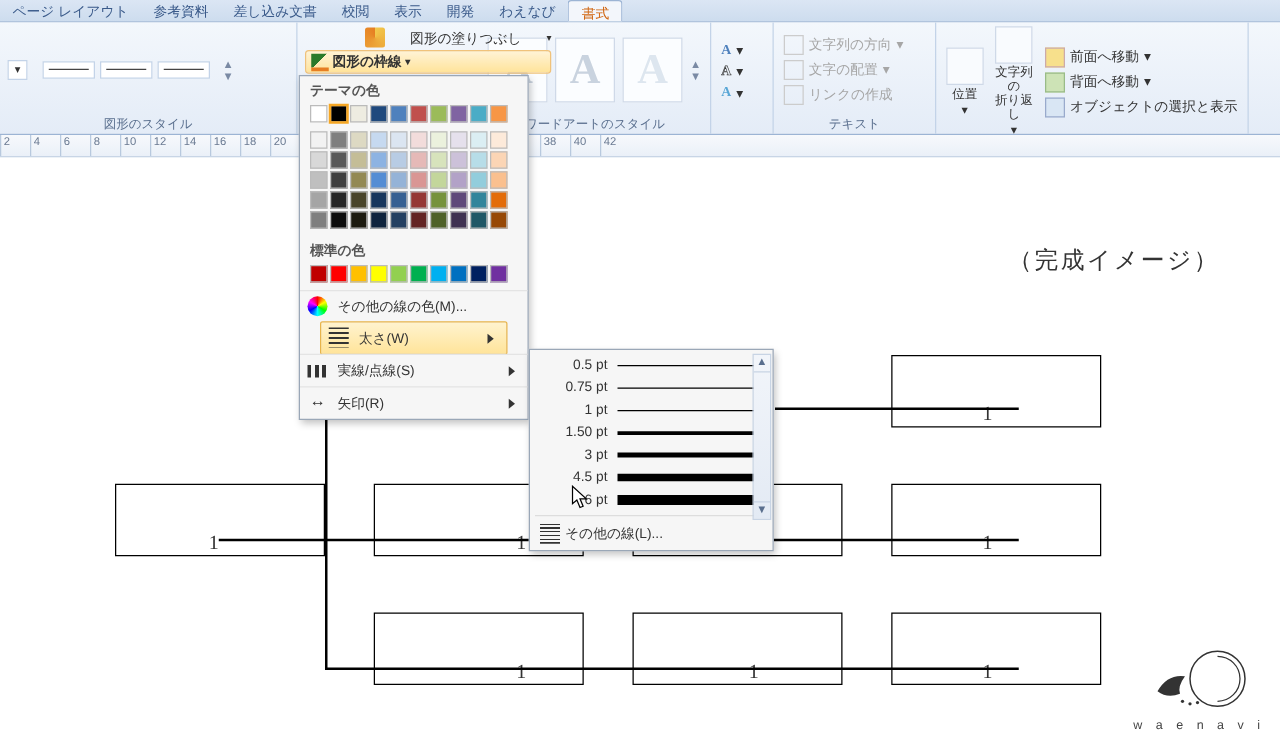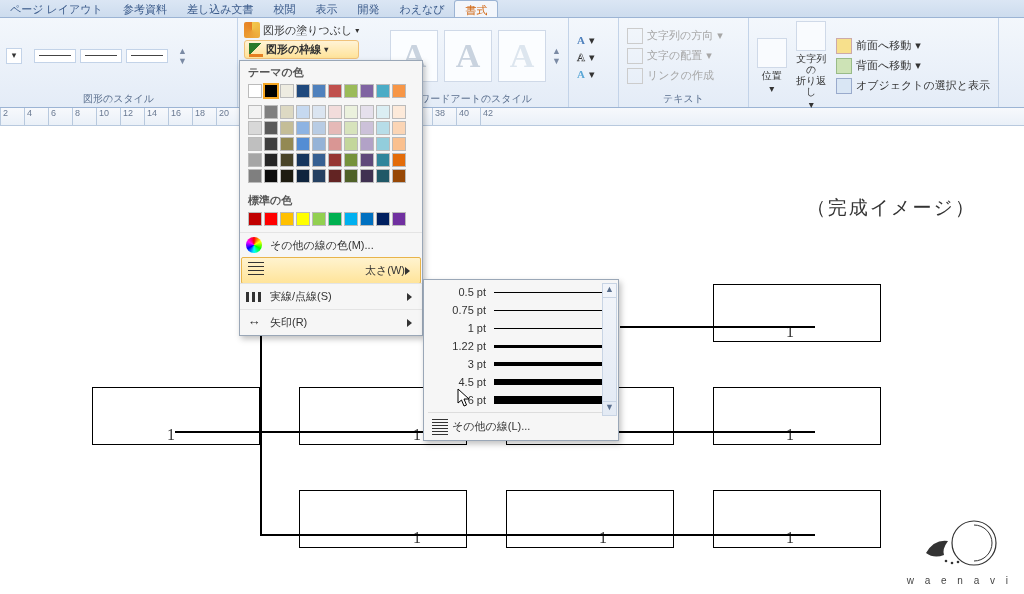--- a/index.html
+++ b/index.html
@@ -44,21 +44,21 @@
 .lbl { position: absolute; font-family: "Times New Roman", serif; font-size: 16px; }
 
 
 .dropdown { position: absolute; left: 239px; top: 60px; width: 184px; background: #f6f6f6; border: 1px solid #9aa7b7; box-shadow: 2px 3px 6px rgba(0,0,0,.25); font-size: 11px; z-index: 50; }
 .dd-h { padding: 4px 8px 2px; color: #555; font-weight: bold; }
 .swatches { padding: 2px 8px 6px; display: flex; flex-direction: column; gap: 2px; }
 .sw-row { display: flex; gap: 2px; }
 .sw { width: 14px; height: 14px; border: 1px solid #bbb; }
 .sw.sel { outline: 2px solid #f5a623; outline-offset: -1px; }
 .dd-item { padding: 5px 10px 5px 30px; position: relative; border-top: 1px solid #e4e4e4; display: flex; align-items: center; justify-content: space-between; }
-.dd-item.hl { background: linear-gradient(#fff3cf,#ffe49a); border: 1px solid #e8b44a; border-radius: 2px; margin: -1px 1px; text-align: right; }
+.dd-item.hl { background: linear-gradient(#fff3cf,#ffe49a); border: 1px solid #e8b44a; border-radius: 2px; margin: -1px 16px; }
 .dd-item .ic2 { position: absolute; left: 6px; top: 4px; width: 16px; height: 16px; }
 .arrow-r { width: 0; height: 0; border-top: 4px solid transparent; border-bottom: 4px solid transparent; border-left: 5px solid #333; }
 
 
 .submenu { position: absolute; left: 423px; top: 279px; width: 196px; background: #f6f6f6; border: 1px solid #9aa7b7; box-shadow: 2px 3px 6px rgba(0,0,0,.25); z-index: 60; padding: 3px 0; }
 .wrow { display: flex; align-items: center; padding: 3px 10px; gap: 8px; font-size: 11px; }
 .wrow.hl { background: linear-gradient(#fff3cf,#ffe49a); border: 1px solid #e8b44a; border-radius: 2px; margin: -1px 2px; }
 .wrow .lblw { width: 52px; text-align: right; }
 .wrow .samp { flex: 1; }
 .wrow .samp i { display: block; width: 100%; border-top-style: solid; border-color: #000; }
@@ -101,21 +101,21 @@
         <span class="line-sample">
             <i></i>
           </span>
       </div>
       <span style="margin-left:4px;color:#7a8aa4;font-size:9px">▲<br>▼</span>
     </div>
     <div class="group-label">図形のスタイル</div>
   </div>
 
   <div style="position:absolute;left:244px;top:4px;display:flex;flex-direction:column;gap:2px">
-    <div style="display:flex;align-items:center;gap:3px;font-size:11px;">
+    <div style="display:flex;align-items:center;gap:20px;font-size:11px;margin-left:48px;">
       <span class="small-icon" style="background:conic-gradient(#f2c94c,#e67e22);border-radius:2px;"></span>
       <span>図形の塗りつぶし</span> 
         <span style="font-size:8px">▾</span>
     </div>
     <div class="btn-border">
       <span class="pen"></span>
       <span>図形の枠線</span> 
         <span style="font-size:8px">▾</span>
     </div>
   </div>
@@ -353,21 +353,21 @@
         <i style="border-top-width:1px"></i>
       </span>
     </div>
   <div class="wrow">
       <span class="lblw">1 pt</span>
       <span class="samp">
         <i style="border-top-width:1.3px"></i>
       </span>
     </div>
   <div class="wrow">
-      <span class="lblw">1.22 pt</span>
+      <span class="lblw">1.50 pt</span>
       <span class="samp">
         <i style="border-top-width:3px"></i>
       </span>
     </div>
   <div class="wrow">
       <span class="lblw">3 pt</span>
       <span class="samp">
         <i style="border-top-width:4px"></i>
       </span>
     </div>

